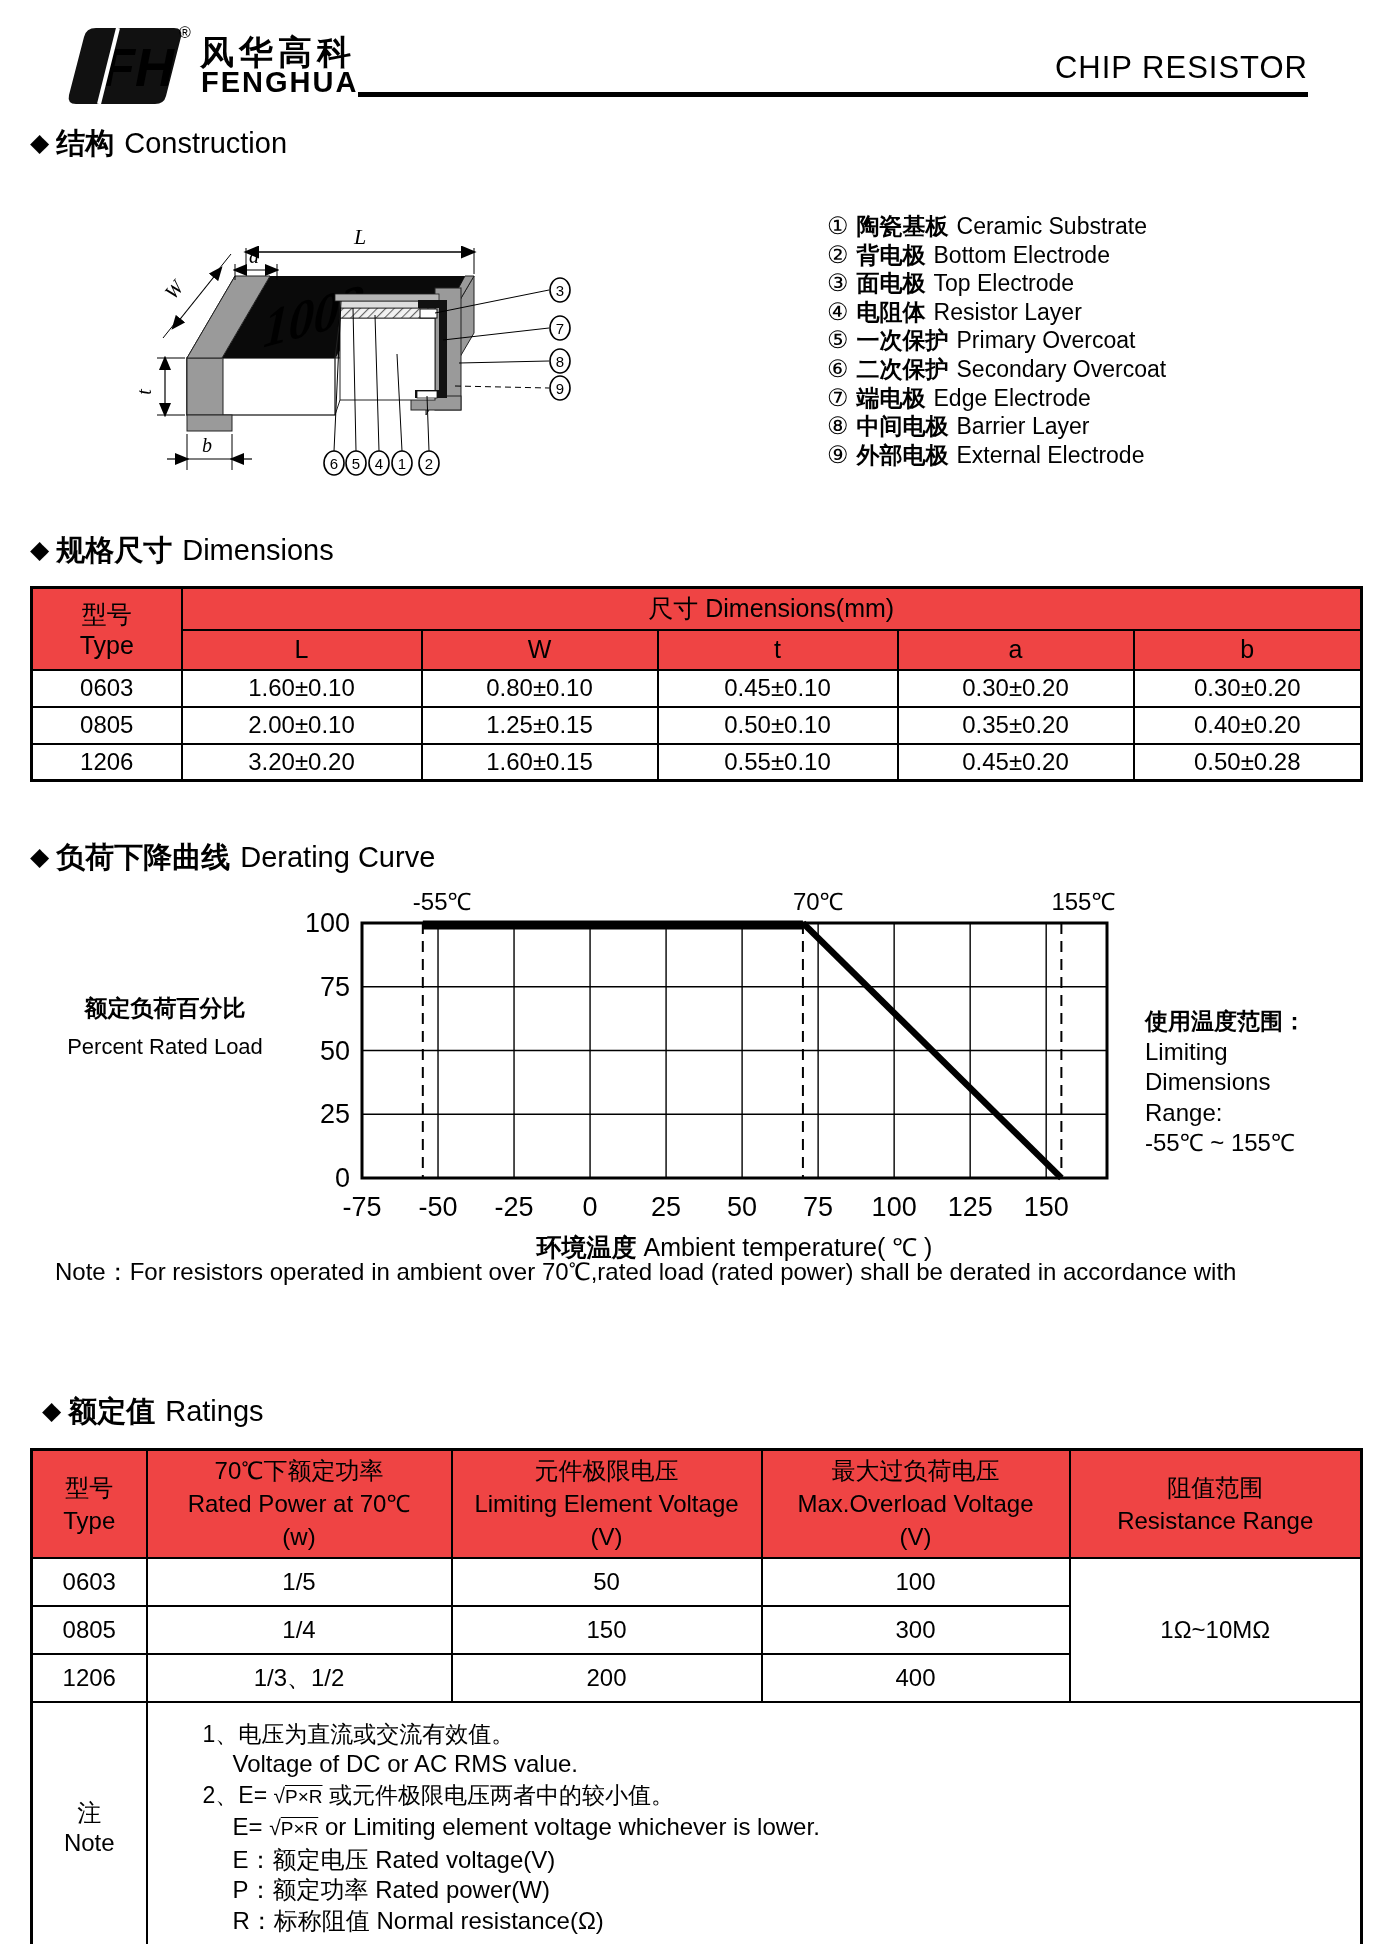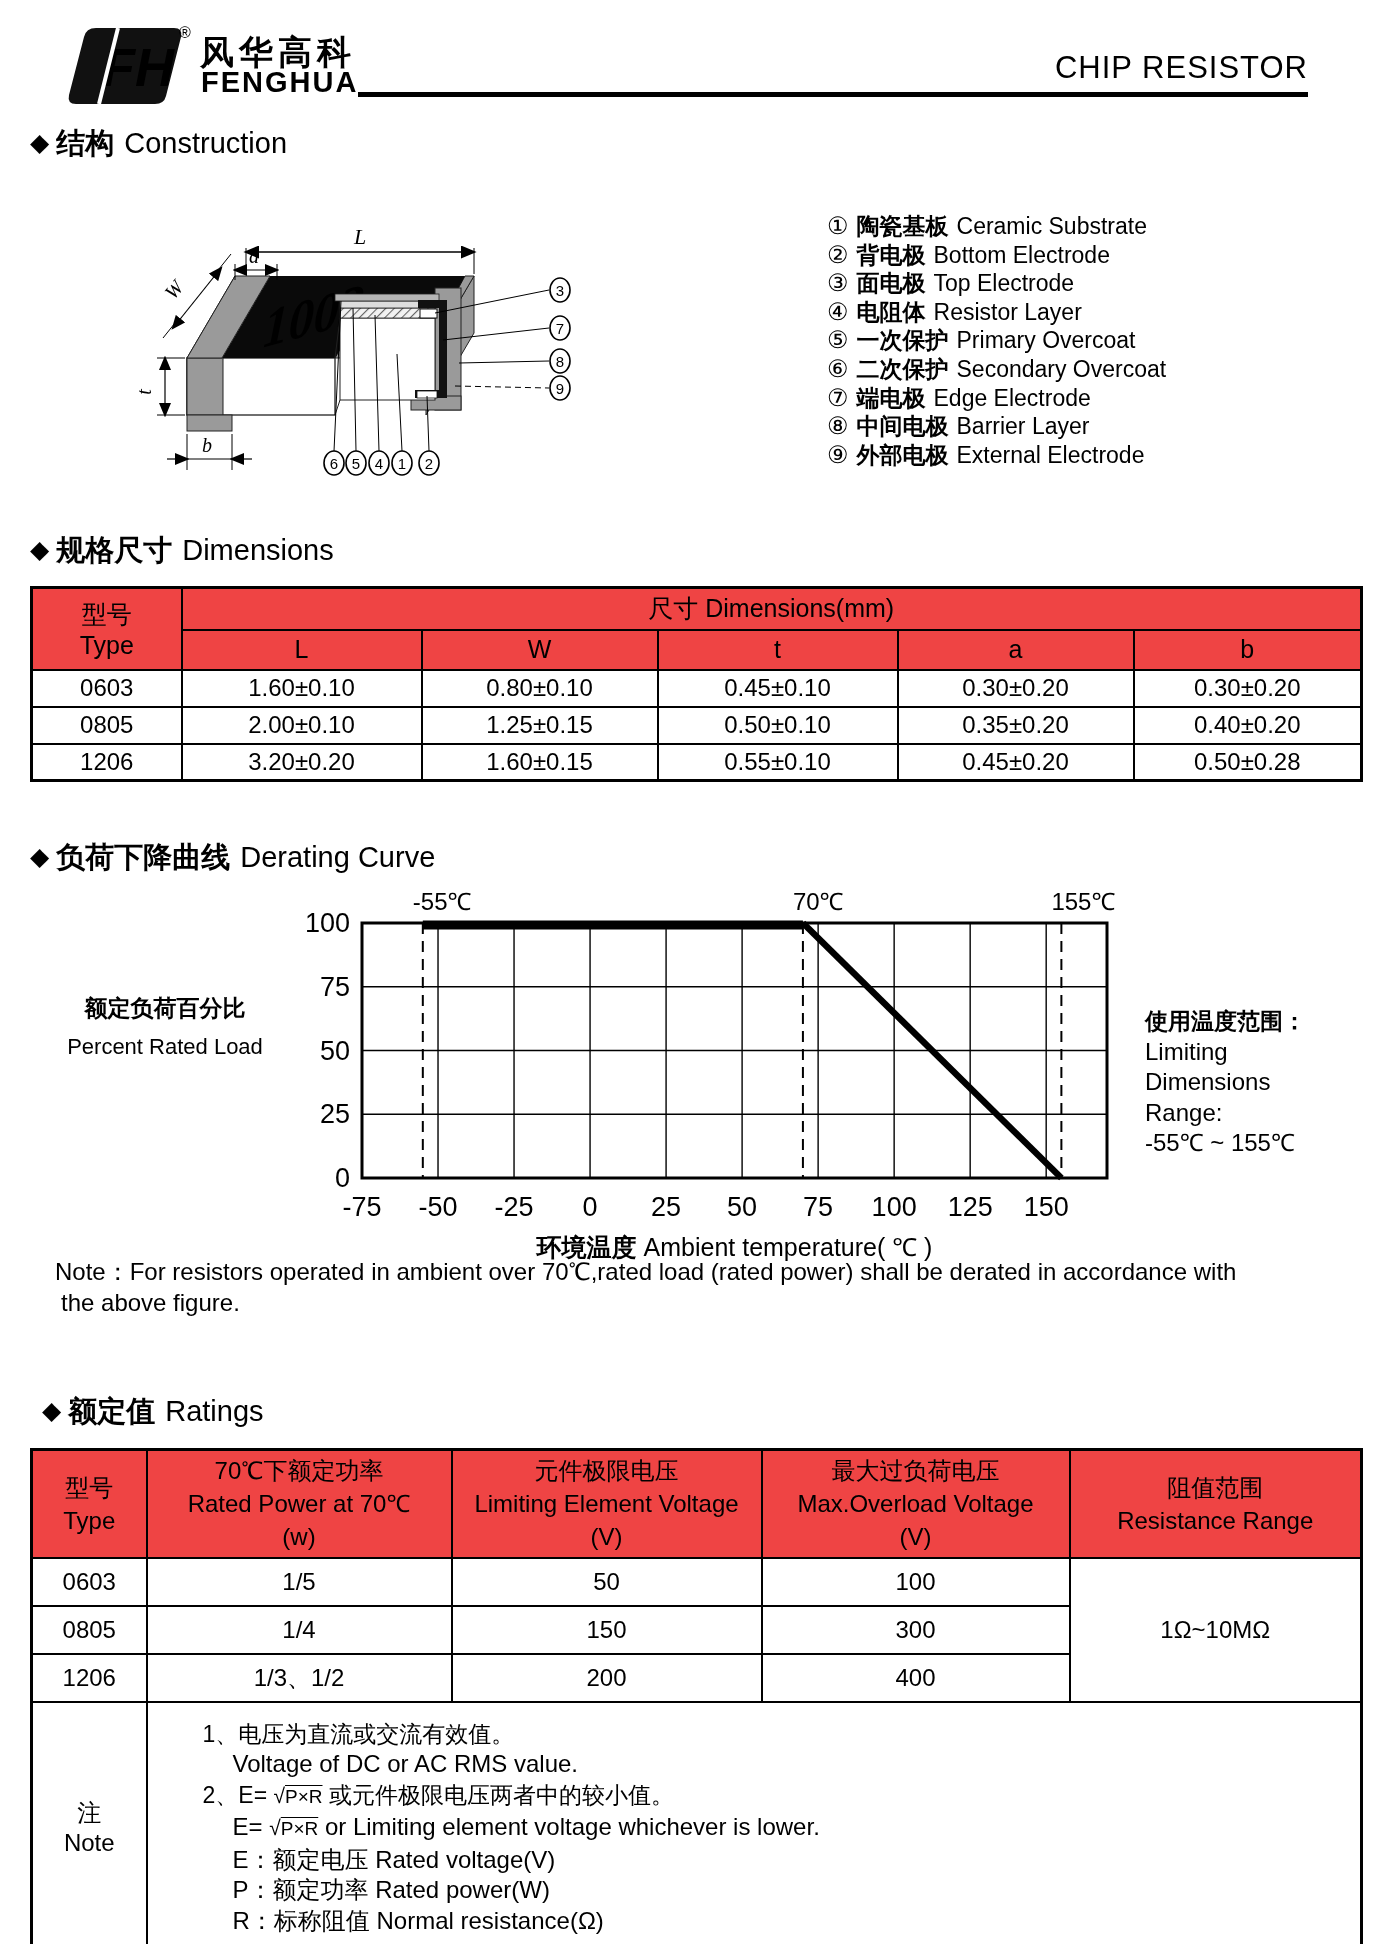--- a/index.html
+++ b/index.html
@@ -315,21 +315,20 @@
     <div class="cn">使用温度范围：</div>
     <div>Limiting</div>
     <div>Dimensions</div>
     <div>Range:</div>
     <div>-55℃ ~ 155℃</div>
   </div>
 </div>
 
 <div id="derating-note">
   <div class="l2">Note：For resistors operated in ambient over 70℃,rated load (rated power) shall be derated in accordance with</div>
-  <div class="l3">the above figure.</div>
 </div>
 
 <div class="sec-h" style="top:1392px;margin-left:12px;">
   <span class="dia">◆</span><span class="cn">额定值</span><span class="en">Ratings</span>
 </div>
 
 <table id="ratings-table" class="tbl">
   <colgroup>
       <col style="width:115px">
       <col style="width:305px">

